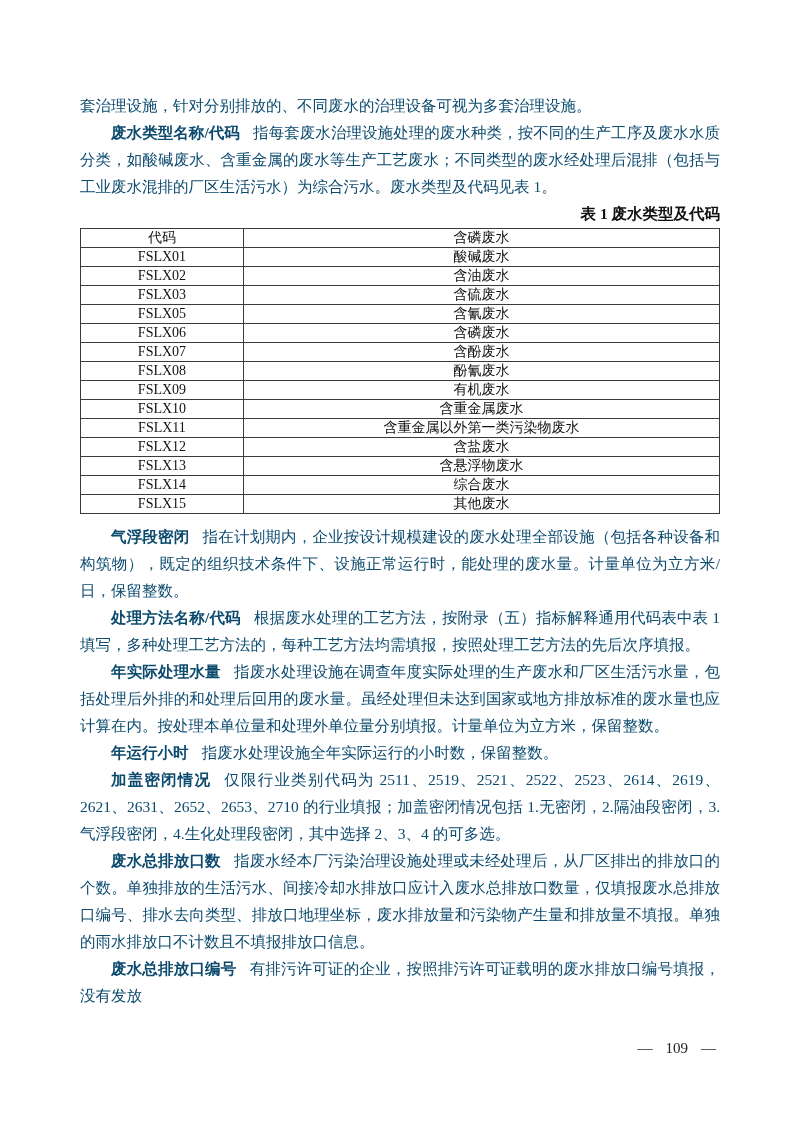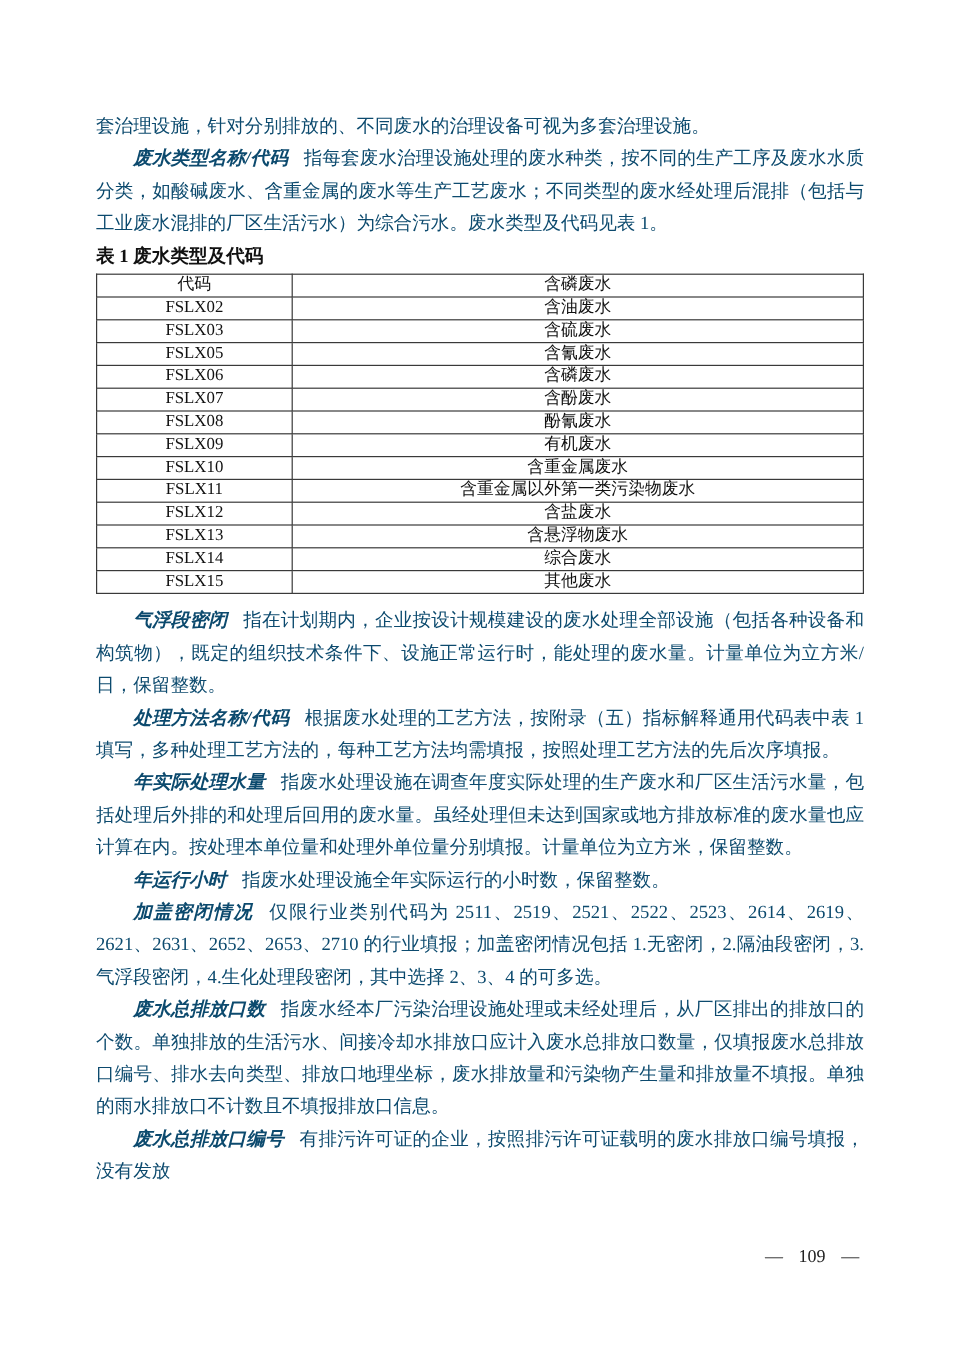--- a/index.html
+++ b/index.html
@@ -23,27 +23,26 @@
     font-size: 15.5px;
     line-height: 27px;
     text-align: justify;
     text-indent: 2em;
     color: #0c4a6e;
   }
   .para.no-indent { text-indent: 0; }
   .lead {
     font-weight: bold;
     margin-right: 0.85em;
-    font-style: italic;
   }
   .table-title {
     margin: 3px 0 3px 0;
     font-size: 15.5px;
     font-weight: bold;
-    text-align: left;
+    text-align: right;
     line-height: 22px;
   }
   table.code-table {
     width: 100%;
     border-collapse: collapse;
     table-layout: fixed;
     font-size: 14px;
   }
   table.code-table th, table.code-table td {
     border: 1px solid #3a3a3a;
@@ -85,20 +84,24 @@
     <table class="code-table">
       <colgroup>
           <col class="col-code">
           <col class="col-type">
         </colgroup>
       <tbody>
         <tr>
           <th>代码</th>
           <th>含磷废水</th>
         </tr>
+        <tr>
+            <td>FSLX01</td>
+            <td>酸碱废水</td>
+          </tr>
         <tr>
             <td>FSLX02</td>
             <td>含油废水</td>
           </tr>
         <tr>
             <td>FSLX03</td>
             <td>含硫废水</td>
           </tr>
         <tr>
             <td>FSLX05</td>

